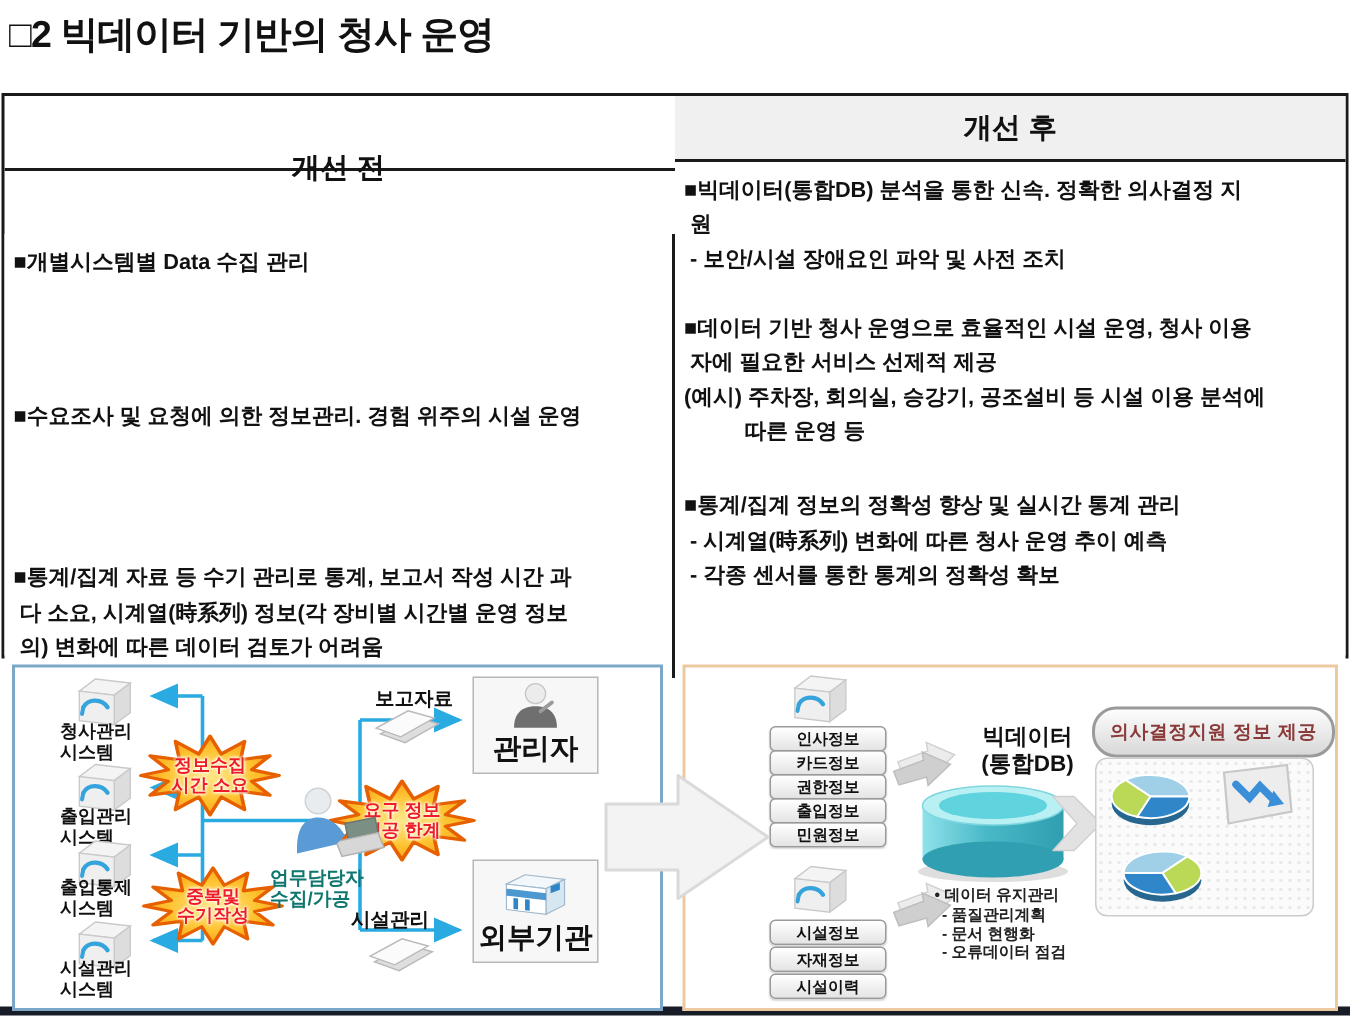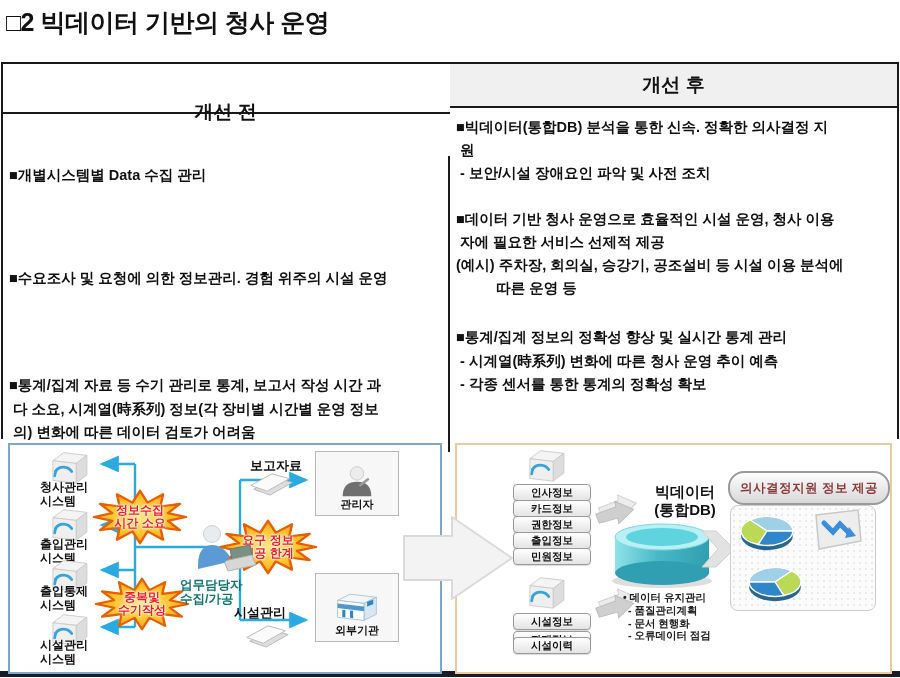--- a/index.html
+++ b/index.html
@@ -31,21 +31,21 @@
   .srv-label { font-size:12px; font-weight:bold; line-height:1.15; white-space:pre-wrap; }
   .burst { z-index:3; }
   .burst-text { position:absolute; inset:0; display:flex; align-items:center; justify-content:center; text-align:center;
                 font-size:12px; font-weight:bold; color:#ee1c25; line-height:1.12; white-space:pre-wrap;
                 text-shadow:0 0 2px #fff,0 0 2px #fff,0 0 3px #fff; }
   .red-label { color:#0f766e; font-size:12.5px; font-weight:bold; line-height:1.15;
                white-space:pre-wrap; z-index:4; }
   .blk-label { font-size:13px; font-weight:bold; z-index:4; }
   .node-box { border:1.5px solid #b8b8b8; background:#f7f7f7; display:flex; flex-direction:column;
               align-items:center; justify-content:flex-end; padding-bottom:3px; z-index:2; }
-  .node-box .nb-label { font-size:11px; font-weight:bold; }
+  .node-box .nb-label { font-size:19px; font-weight:bold; }
 
   .info-box { border:1px solid #9a9a9a; border-radius:4px; background:linear-gradient(#ffffff,#e4e4e4);
               display:flex; align-items:center; justify-content:center;
               font-size:10.5px; font-weight:bold; box-shadow:0 1px 1px rgba(0,0,0,.15); }
   .bigdata-label { font-size:15px; font-weight:bold; text-align:center; line-height:1.2; white-space:pre-wrap; }
   .small-list { font-size:10.5px; font-weight:bold; line-height:1.22; color:#222; }
   .small-list .sub { padding-left:5px; }
   .pill { border:2px solid #9a9a9a; border-radius:16px; background:linear-gradient(#fdfdfd,#d8d8d8);
           display:flex; align-items:center; justify-content:center;
           font-size:12.5px; font-weight:bold; color:#8b3a3a; letter-spacing:0.5px; }
@@ -267,21 +267,21 @@
     <div class="abs info-box" style="left:56px;top:55px;width:76px;height:15px">카드정보</div>
     <div class="abs info-box" style="left:56px;top:71px;width:76px;height:15px">권한정보</div>
     <div class="abs info-box" style="left:56px;top:87px;width:76px;height:15px">출입정보</div>
     <div class="abs info-box" style="left:56px;top:103px;width:76px;height:15px">민원정보</div>
 
     <svg class="abs" style="left:66px;top:130px;width:46px;height:34px">
         <use href="#sym-server"></use>
       </svg>
     <div class="abs info-box" style="left:56px;top:168px;width:76px;height:15px">시설정보</div>
     <div class="abs info-box" style="left:56px;top:186px;width:76px;height:15px">자재정보</div>
-    <div class="abs info-box" style="left:56px;top:192px;width:76px;height:15px">시설이력</div>
+    <div class="abs info-box" style="left:56px;top:204px;width:76px;height:15px">시설이력</div>
 
     <svg class="abs" style="left:136px;top:44px;width:54px;height:40px;transform:rotate(-10deg)">
         <use href="#sym-arrow3d"></use>
       </svg>
     <svg class="abs" style="left:136px;top:138px;width:54px;height:40px;transform:rotate(-10deg)">
         <use href="#sym-arrow3d"></use>
       </svg>
 
     <div class="abs bigdata-label" style="left:168px;top:38px;width:120px">빅데이터
 (통합DB)</div>

